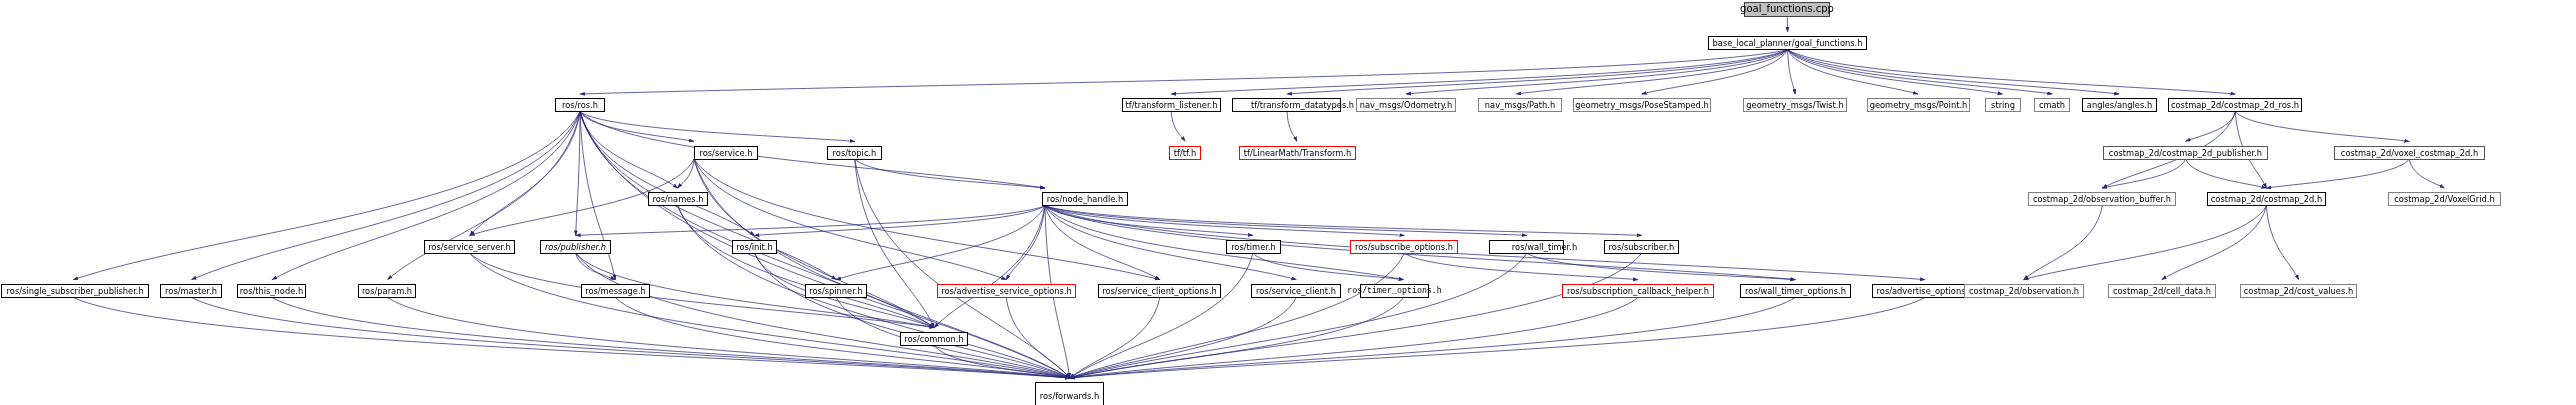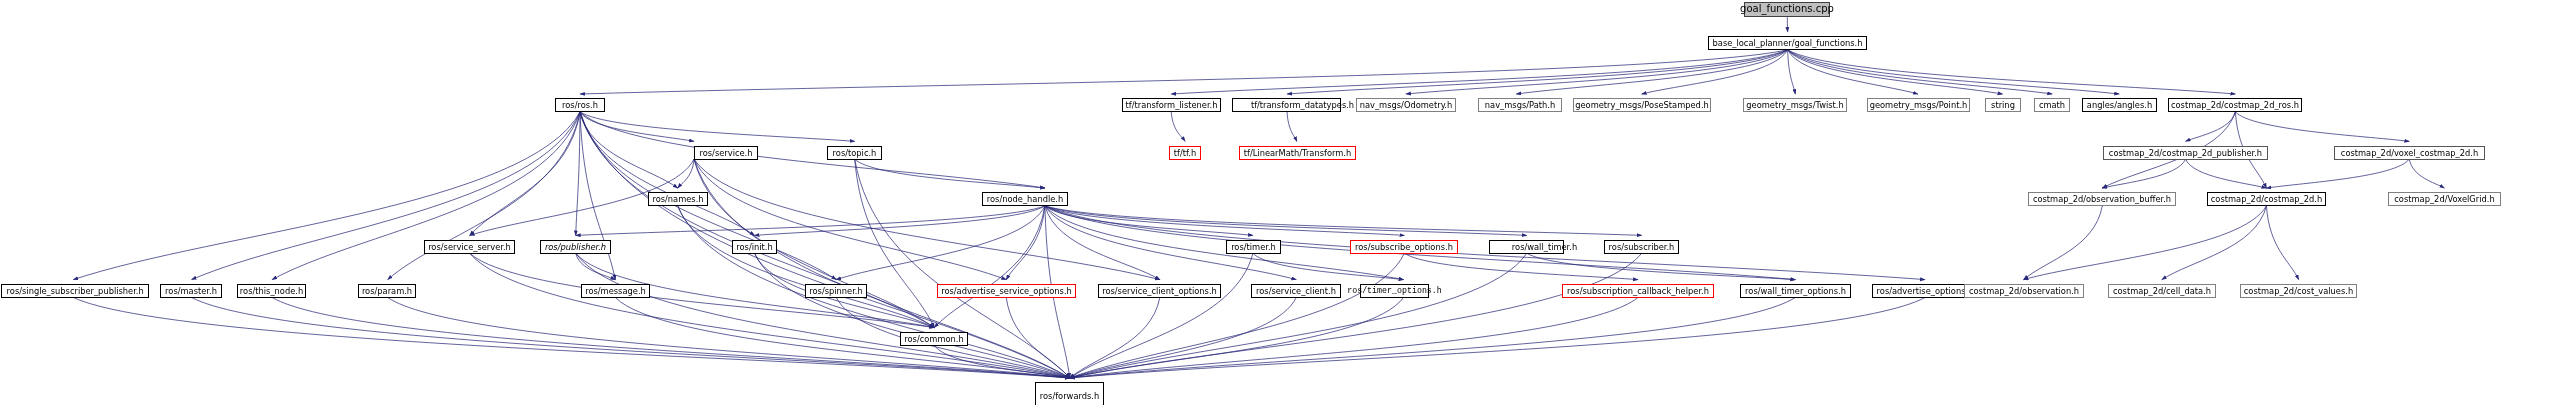--- a/index.html
+++ b/index.html
@@ -162,21 +162,21 @@
       <div class="node gray" style="left: 2034px; top: 98px; width: 36px; height: 13.5px;">cmath</div>
       <div class="node bold" style="left: 2082px; top: 98px; width: 75px; height: 13.5px;">angles/angles.h</div>
       <div class="node bold" style="left: 2168px; top: 98px; width: 134px; height: 13.5px;">costmap_2d/costmap_2d_ros.h</div>
       <div class="node bold" style="left: 662px; top: 146px; width: 64px; height: 13.5px; margin-left: 32px;">ros/service.h</div>
       <div class="node bold" style="left: 827px; top: 146px; width: 55px; height: 13.5px;">ros/topic.h</div>
       <div class="node red" style="left: 1169px; top: 146px; width: 32px; height: 13.5px;">tf/tf.h</div>
       <div class="node red" style="left: 1239px; top: 146px; width: 117px; height: 13.5px;">tf/LinearMath/Transform.h</div>
       <div class="node thickgray" style="left: 2103px; top: 146px; width: 165px; height: 13.5px;">costmap_2d/costmap_2d_publisher.h</div>
       <div class="node thickgray" style="left: 2334px; top: 146px; width: 151px; height: 13.5px;">costmap_2d/voxel_costmap_2d.h</div>
       <div class="node bold" style="left: 648px; top: 192px; width: 60px; height: 13.5px;">ros/names.h</div>
-      <div class="node bold" style="left: 982px; top: 192px; width: 86px; height: 13.5px;">ros/node_handle.h</div>
+      <div class="node bold" style="left: 1042px; top: 192px; width: 86px; height: 13.5px;">ros/node_handle.h</div>
       <div class="node gray" style="left: 2028px; top: 192px; width: 148px; height: 13.5px;">costmap_2d/observation_buffer.h</div>
       <div class="node bold" style="left: 2207px; top: 192px; width: 119px; height: 13.5px;">costmap_2d/costmap_2d.h</div>
       <div class="node gray" style="left: 2388px; top: 192px; width: 113px; height: 13.5px;">costmap_2d/VoxelGrid.h</div>
       <div class="node bold" style="left: 424px; top: 240px; width: 91px; height: 13.5px;">ros/service_server.h</div>
       <div class="node bold" style="left: 540px; top: 240px; width: 71px; height: 13.5px; font-style: italic;">ros/publisher.h</div>
       <div class="node bold" style="left: 732px; top: 240px; width: 45px; height: 13.5px;">ros/init.h</div>
       <div class="node bold" style="left: 1226px; top: 240px; width: 55px; height: 13.5px;">ros/timer.h</div>
       <div class="node red" style="left: 1350px; top: 240px; width: 108px; height: 13.5px;">ros/subscribe_options.h</div>
       <div class="node bold" style="left: 1489px; top: 240px; width: 75px; height: 13.5px; padding-left: 36px;">ros/wall_timer.h</div>
       <div class="node bold" style="left: 1604px; top: 240px; width: 75px; height: 13.5px;">ros/subscriber.h</div>

